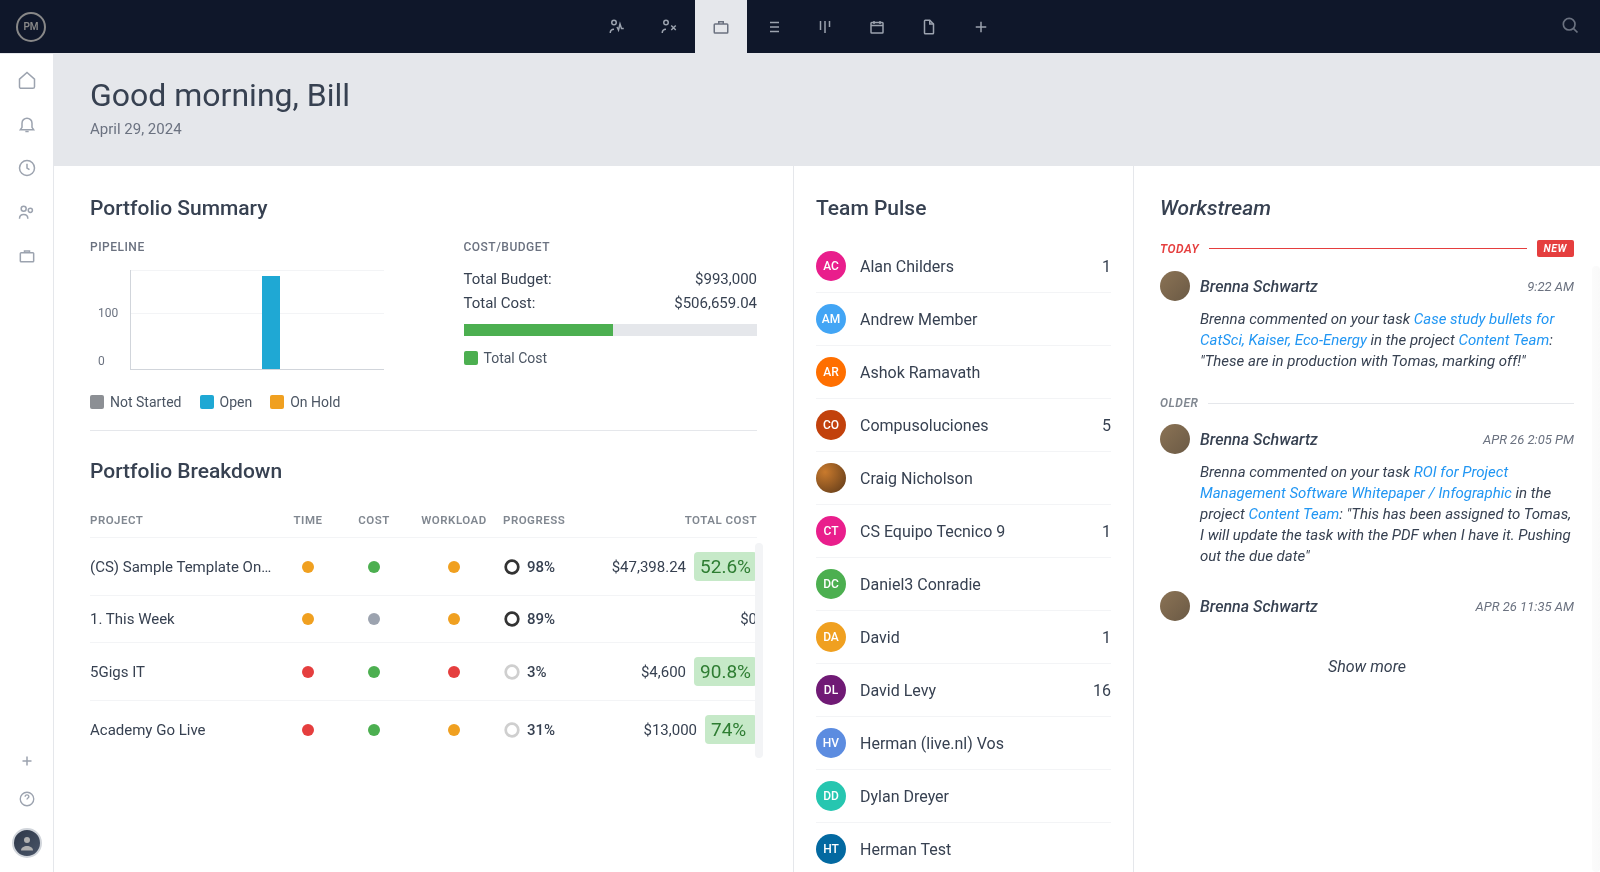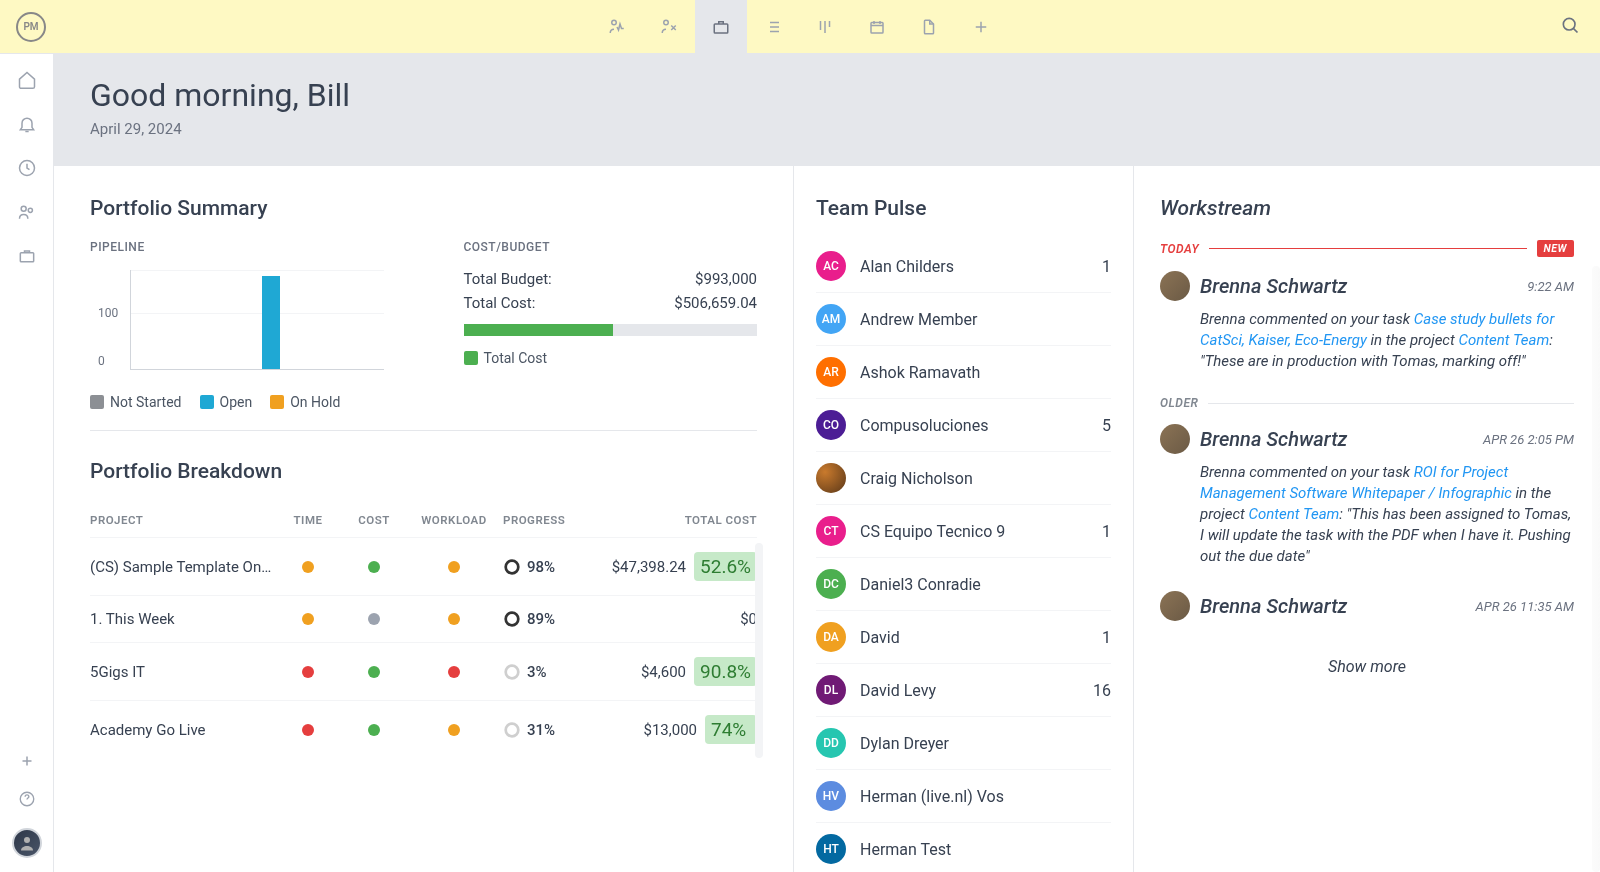--- a/index.html
+++ b/index.html
@@ -12,21 +12,21 @@
     color: #333;
   }
   
   
   .topbar {
     height: 54px;
     border-bottom: 1px solid #e5e7eb;
     display: flex;
     align-items: center;
     padding: 0 12px;
-    background: #fef9c3;
+    background: #0f172a;
   }
   .logo {
     width: 30px; height: 30px;
     border: 2px solid #888;
     border-radius: 50%;
     display: flex; align-items: center; justify-content: center;
     font-size: 10px; font-weight: 600; color: #888;
     margin-left: 4px;
   }
   .topbar-tabs {
@@ -314,21 +314,21 @@
     margin-bottom: 24px;
   }
   .ws-top {
     display:flex; align-items:center; gap:10px; margin-bottom:8px;
   }
   .ws-avatar {
     width:30px; height:30px; border-radius:50%;
     background: linear-gradient(135deg,#8b7355,#6b5a45);
     flex-shrink:0;
   }
-  .ws-author { font-size:20px; color:#374151; font-weight:500; flex:1; }
+  .ws-author { font-size:16px; color:#374151; font-weight:500; flex:1; }
   .ws-time { font-size:13px; color:#6b7280; white-space:nowrap; }
   .ws-body {
     margin-left: 40px;
     font-size: 15px;
     color:#374151;
     line-height: 1.4;
   }
   .ws-body .link { color:#2196f3; cursor:pointer; }
   .show-more {
     text-align:center; color:#374151; font-size:16px; padding:12px 0;
@@ -634,21 +634,21 @@
             <div class="pulse-avatar" style="background:#42a5f5">AM</div>
             <span class="pulse-name">Andrew Member</span>
             <span class="pulse-count"></span>
           </div>
           <div class="pulse-row">
             <div class="pulse-avatar" style="background:#ff6f00">AR</div>
             <span class="pulse-name">Ashok Ramavath</span>
             <span class="pulse-count"></span>
           </div>
           <div class="pulse-row">
-            <div class="pulse-avatar" style="background:#4c1d95">CO</div>
+            <div class="pulse-avatar" style="background:#c2410c">CO</div>
             <span class="pulse-name">Compusoluciones</span>
             <span class="pulse-count">5</span>
           </div>
           <div class="pulse-row">
             <div class="pulse-avatar" style="background:radial-gradient(circle at 30% 30%, #c97a2d, #5a3718)"></div>
             <span class="pulse-name">Craig Nicholson</span>
             <span class="pulse-count"></span>
           </div>
           <div class="pulse-row">
             <div class="pulse-avatar" style="background:#e91e8c">CT</div>
@@ -664,27 +664,27 @@
             <div class="pulse-avatar" style="background:#f0a020">DA</div>
             <span class="pulse-name">David</span>
             <span class="pulse-count">1</span>
           </div>
           <div class="pulse-row">
             <div class="pulse-avatar" style="background:#701a75">DL</div>
             <span class="pulse-name">David Levy</span>
             <span class="pulse-count">16</span>
           </div>
           <div class="pulse-row">
+            <div class="pulse-avatar" style="background:#5c8ce0">HV</div>
+            <span class="pulse-name">Herman (live.nl) Vos</span>
+            <span class="pulse-count"></span>
+          </div>
+          <div class="pulse-row">
             <div class="pulse-avatar" style="background:#26c6b0">DD</div>
             <span class="pulse-name">Dylan Dreyer</span>
-            <span class="pulse-count"></span>
-          </div>
-          <div class="pulse-row">
-            <div class="pulse-avatar" style="background:#5c8ce0">HV</div>
-            <span class="pulse-name">Herman (live.nl) Vos</span>
             <span class="pulse-count"></span>
           </div>
           <div class="pulse-row">
             <div class="pulse-avatar" style="background:#0369a1">HT</div>
             <span class="pulse-name">Herman Test</span>
             <span class="pulse-count"></span>
           </div>
         </div>
     </div>
 

